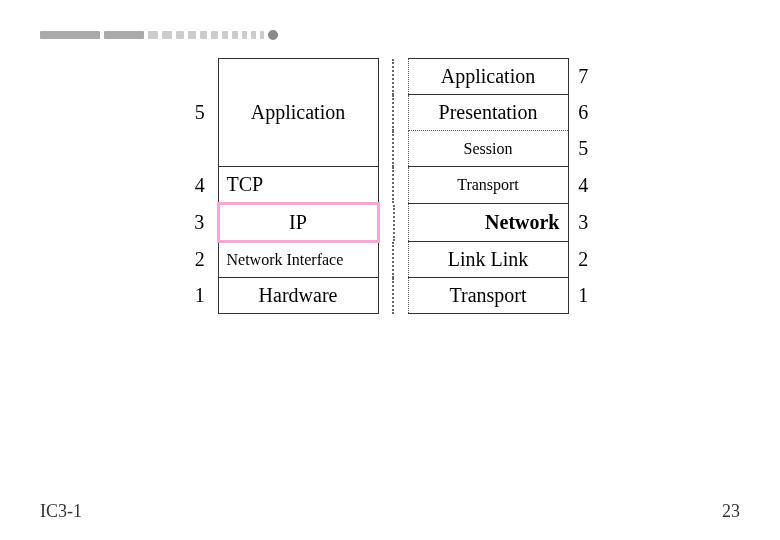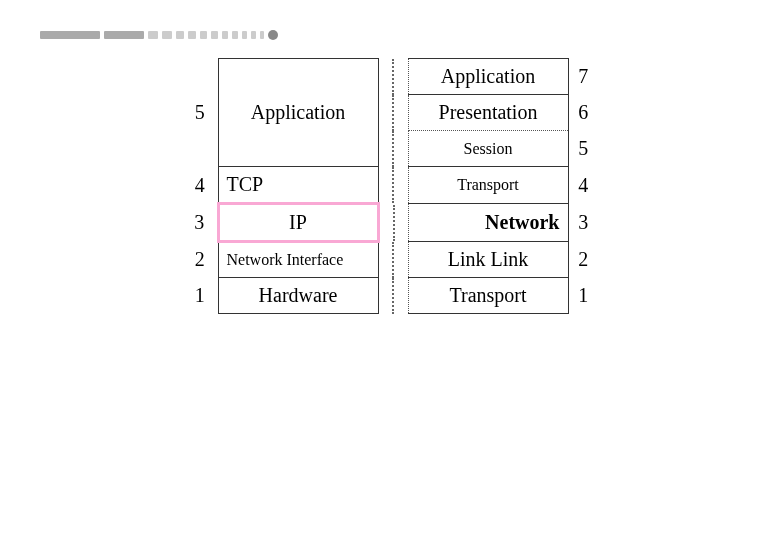--- a/index.html
+++ b/index.html
@@ -228,14 +228,18 @@
             <div style="border-left:2px dotted #666; height:36px; width:2px; margin:0 auto;"></div>
           </td>
           <td class="col-osi" style="border-top:1px dotted #555; border-bottom:1px solid #333; border-left:1px dotted #555; border-right:1px solid #333; font-size:20px; text-align:center; vertical-align:middle; height:36px;">Transport</td>
           <td class="col-osinum" style="font-size:20px;">1</td>
         </tr>
 
       </tbody>
     </table>
   </div>
 
+  <div class="bottom-bar">
+    <span>IC3-1</span>
+    <span>23</span>
+  </div>
 
 </div>
 
 </body></html>

